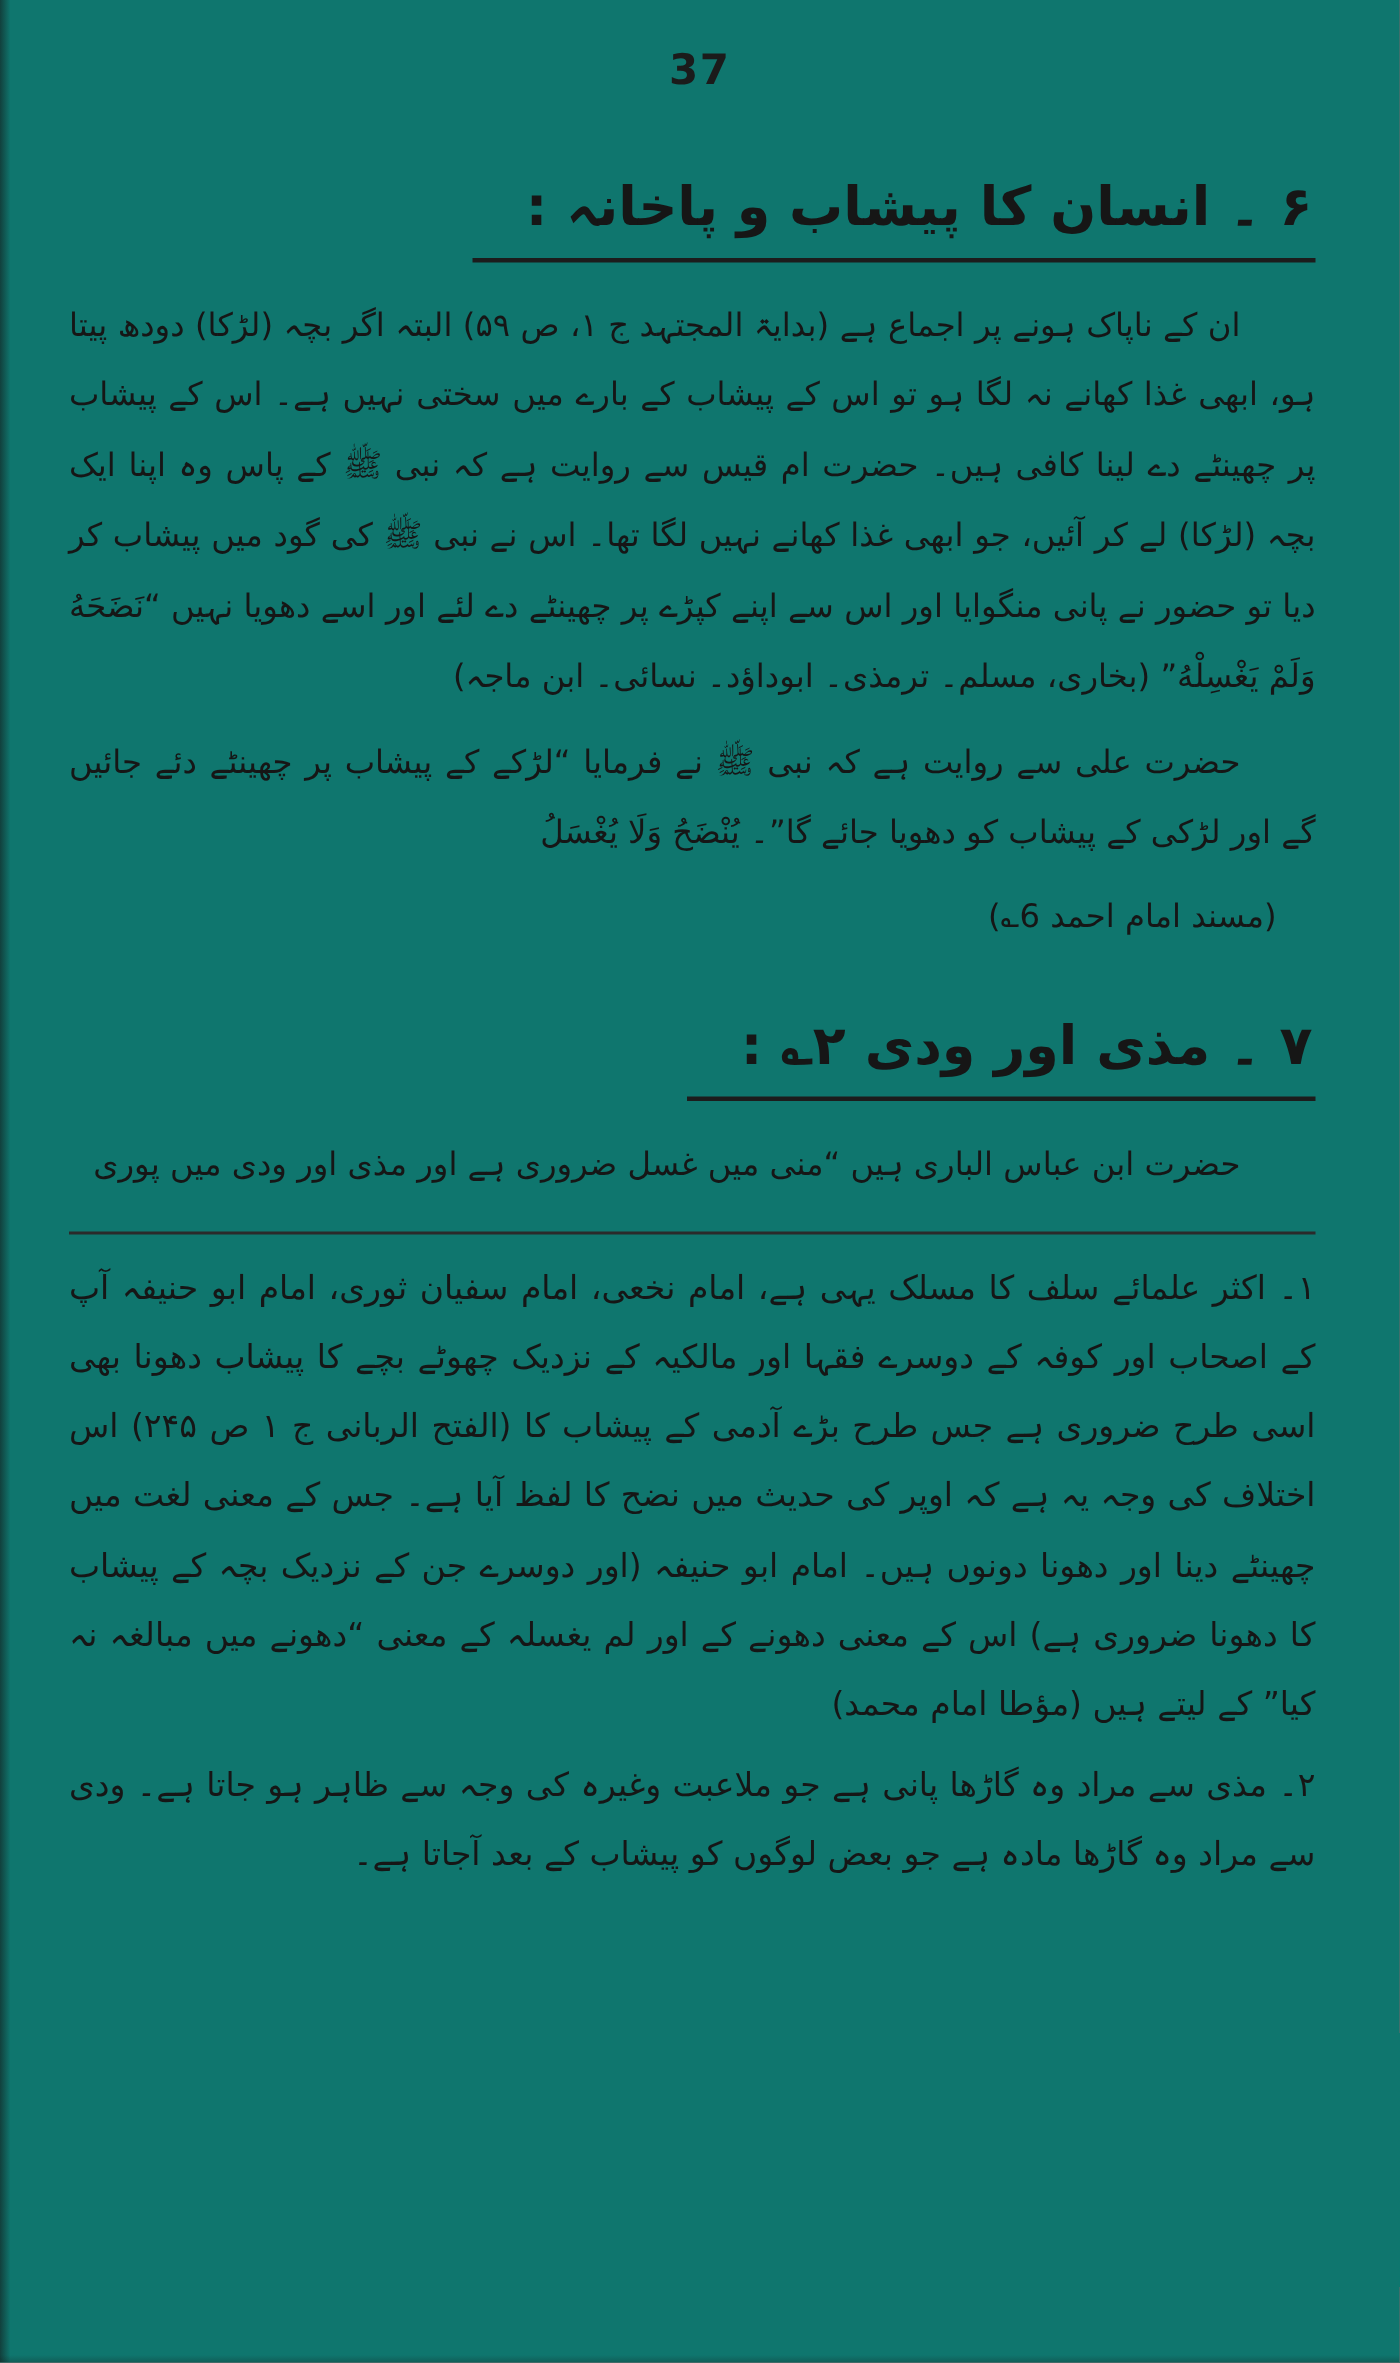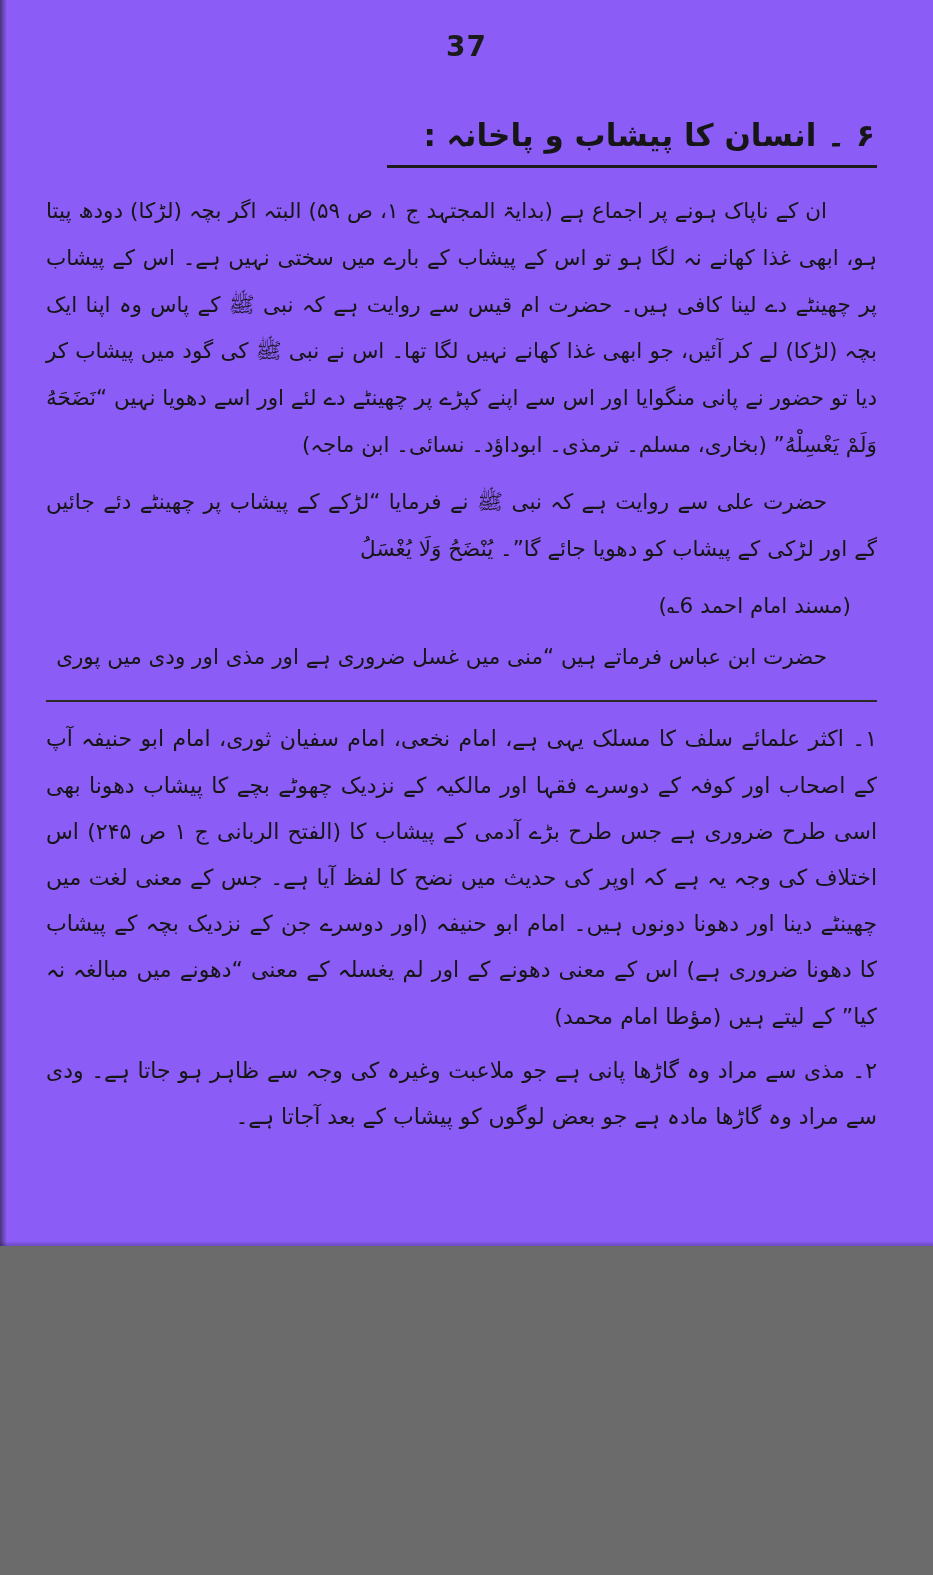--- a/index.html
+++ b/index.html
@@ -3,23 +3,23 @@
 <meta charset="utf-8">
 <style>
   html, body {
     margin: 0;
     padding: 0;
     background: #6b6b6b;
   }
   .page {
     position: relative;
     width: 933px;
-    height: 1246px;
+    height: 1575px;
     margin: 0 auto;
-    background: #8b5cf6;
+    background: #0f766e;
     color: #161616;
     font-family: "DejaVu Sans", sans-serif;
     box-sizing: border-box;
     overflow: hidden;
   }
   .scan-edge-left {
     position: absolute;
     left: 0; top: 0; bottom: 0;
     width: 7px;
     background: linear-gradient(to right, rgba(20,20,20,0.55), rgba(20,20,20,0));
@@ -40,21 +40,21 @@
     padding-top: 30px;
     color: #1b1b1b;
   }
   .content {
     direction: rtl;
     padding: 26px 56px 0 46px;
     text-align: justify;
   }
   .heading {
     display: inline-block;
-    font-size: 31px;
+    font-size: 36px;
     font-weight: bold;
     line-height: 1.35;
     margin: 26px 0 20px 0;
     padding: 0 2px 8px 36px;
     border-bottom: 3px solid #1c1c1c;
   }
   .heading.second {
     margin-top: 34px;
   }
   p.body {
@@ -93,24 +93,27 @@
     <div>
       <h2 class="heading">۶ ۔ انسان کا پیشاب و پاخانہ :</h2>
     </div>
 
     <p class="body">ان کے ناپاک ہونے پر اجماع ہے (بدایۃ المجتہد ج ۱، ص ۵۹) البتہ اگر بچہ (لڑکا) دودھ پیتا ہو، ابھی غذا کھانے نہ لگا ہو تو اس کے پیشاب کے بارے میں سختی نہیں ہے۔ اس کے پیشاب پر چھینٹے دے لینا کافی ہیں۔ حضرت ام قیس سے روایت ہے کہ نبی ﷺ کے پاس وہ اپنا ایک بچہ (لڑکا) لے کر آئیں، جو ابھی غذا کھانے نہیں لگا تھا۔ اس نے نبی ﷺ کی گود میں پیشاب کر دیا تو حضور نے پانی منگوایا اور اس سے اپنے کپڑے پر چھینٹے دے لئے اور اسے دھویا نہیں “نَضَحَهُ وَلَمْ يَغْسِلْهُ” (بخاری، مسلم۔ ترمذی۔ ابوداؤد۔ نسائی۔ ابن ماجہ)</p>
 
     <p class="body">حضرت علی سے روایت ہے کہ نبی ﷺ نے فرمایا “لڑکے کے پیشاب پر چھینٹے دئے جائیں گے اور لڑکی کے پیشاب کو دھویا جائے گا”۔ يُنْضَحُ وَلَا يُغْسَلُ</p>
 
     <p class="body attribution">(مسند امام احمد 6؎)</p>
 
+    <div>
+      <h2 class="heading second">۷ ۔ مذی اور ودی ۲؎ :</h2>
+    </div>
 
 
 
-    <p class="body">حضرت ابن عباس فرماتے ہیں “منی میں غسل ضروری ہے اور مذی اور ودی میں پوری</p>
+    <p class="body">حضرت ابن عباس الباری ہیں “منی میں غسل ضروری ہے اور مذی اور ودی میں پوری</p>
 
     <hr class="footnote-sep">
 
     <div class="footnotes">
       <p>۱۔ اکثر علمائے سلف کا مسلک یہی ہے، امام نخعی، امام سفیان ثوری، امام ابو حنیفہ آپ کے اصحاب اور کوفہ کے دوسرے فقہا اور مالکیہ کے نزدیک چھوٹے بچے کا پیشاب دھونا بھی اسی طرح ضروری ہے جس طرح بڑے آدمی کے پیشاب کا (الفتح الربانی ج ۱ ص ۲۴۵) اس اختلاف کی وجہ یہ ہے کہ اوپر کی حدیث میں نضح کا لفظ آیا ہے۔ جس کے معنی لغت میں چھینٹے دینا اور دھونا دونوں ہیں۔ امام ابو حنیفہ (اور دوسرے جن کے نزدیک بچہ کے پیشاب کا دھونا ضروری ہے) اس کے معنی دھونے کے اور لم یغسلہ کے معنی “دھونے میں مبالغہ نہ کیا” کے لیتے ہیں (مؤطا امام محمد)</p>
       <p>۲۔ مذی سے مراد وہ گاڑھا پانی ہے جو ملاعبت وغیرہ کی وجہ سے ظاہر ہو جاتا ہے۔ ودی سے مراد وہ گاڑھا مادہ ہے جو بعض لوگوں کو پیشاب کے بعد آجاتا ہے۔</p>
     </div>
 
   </div>
 </div>

